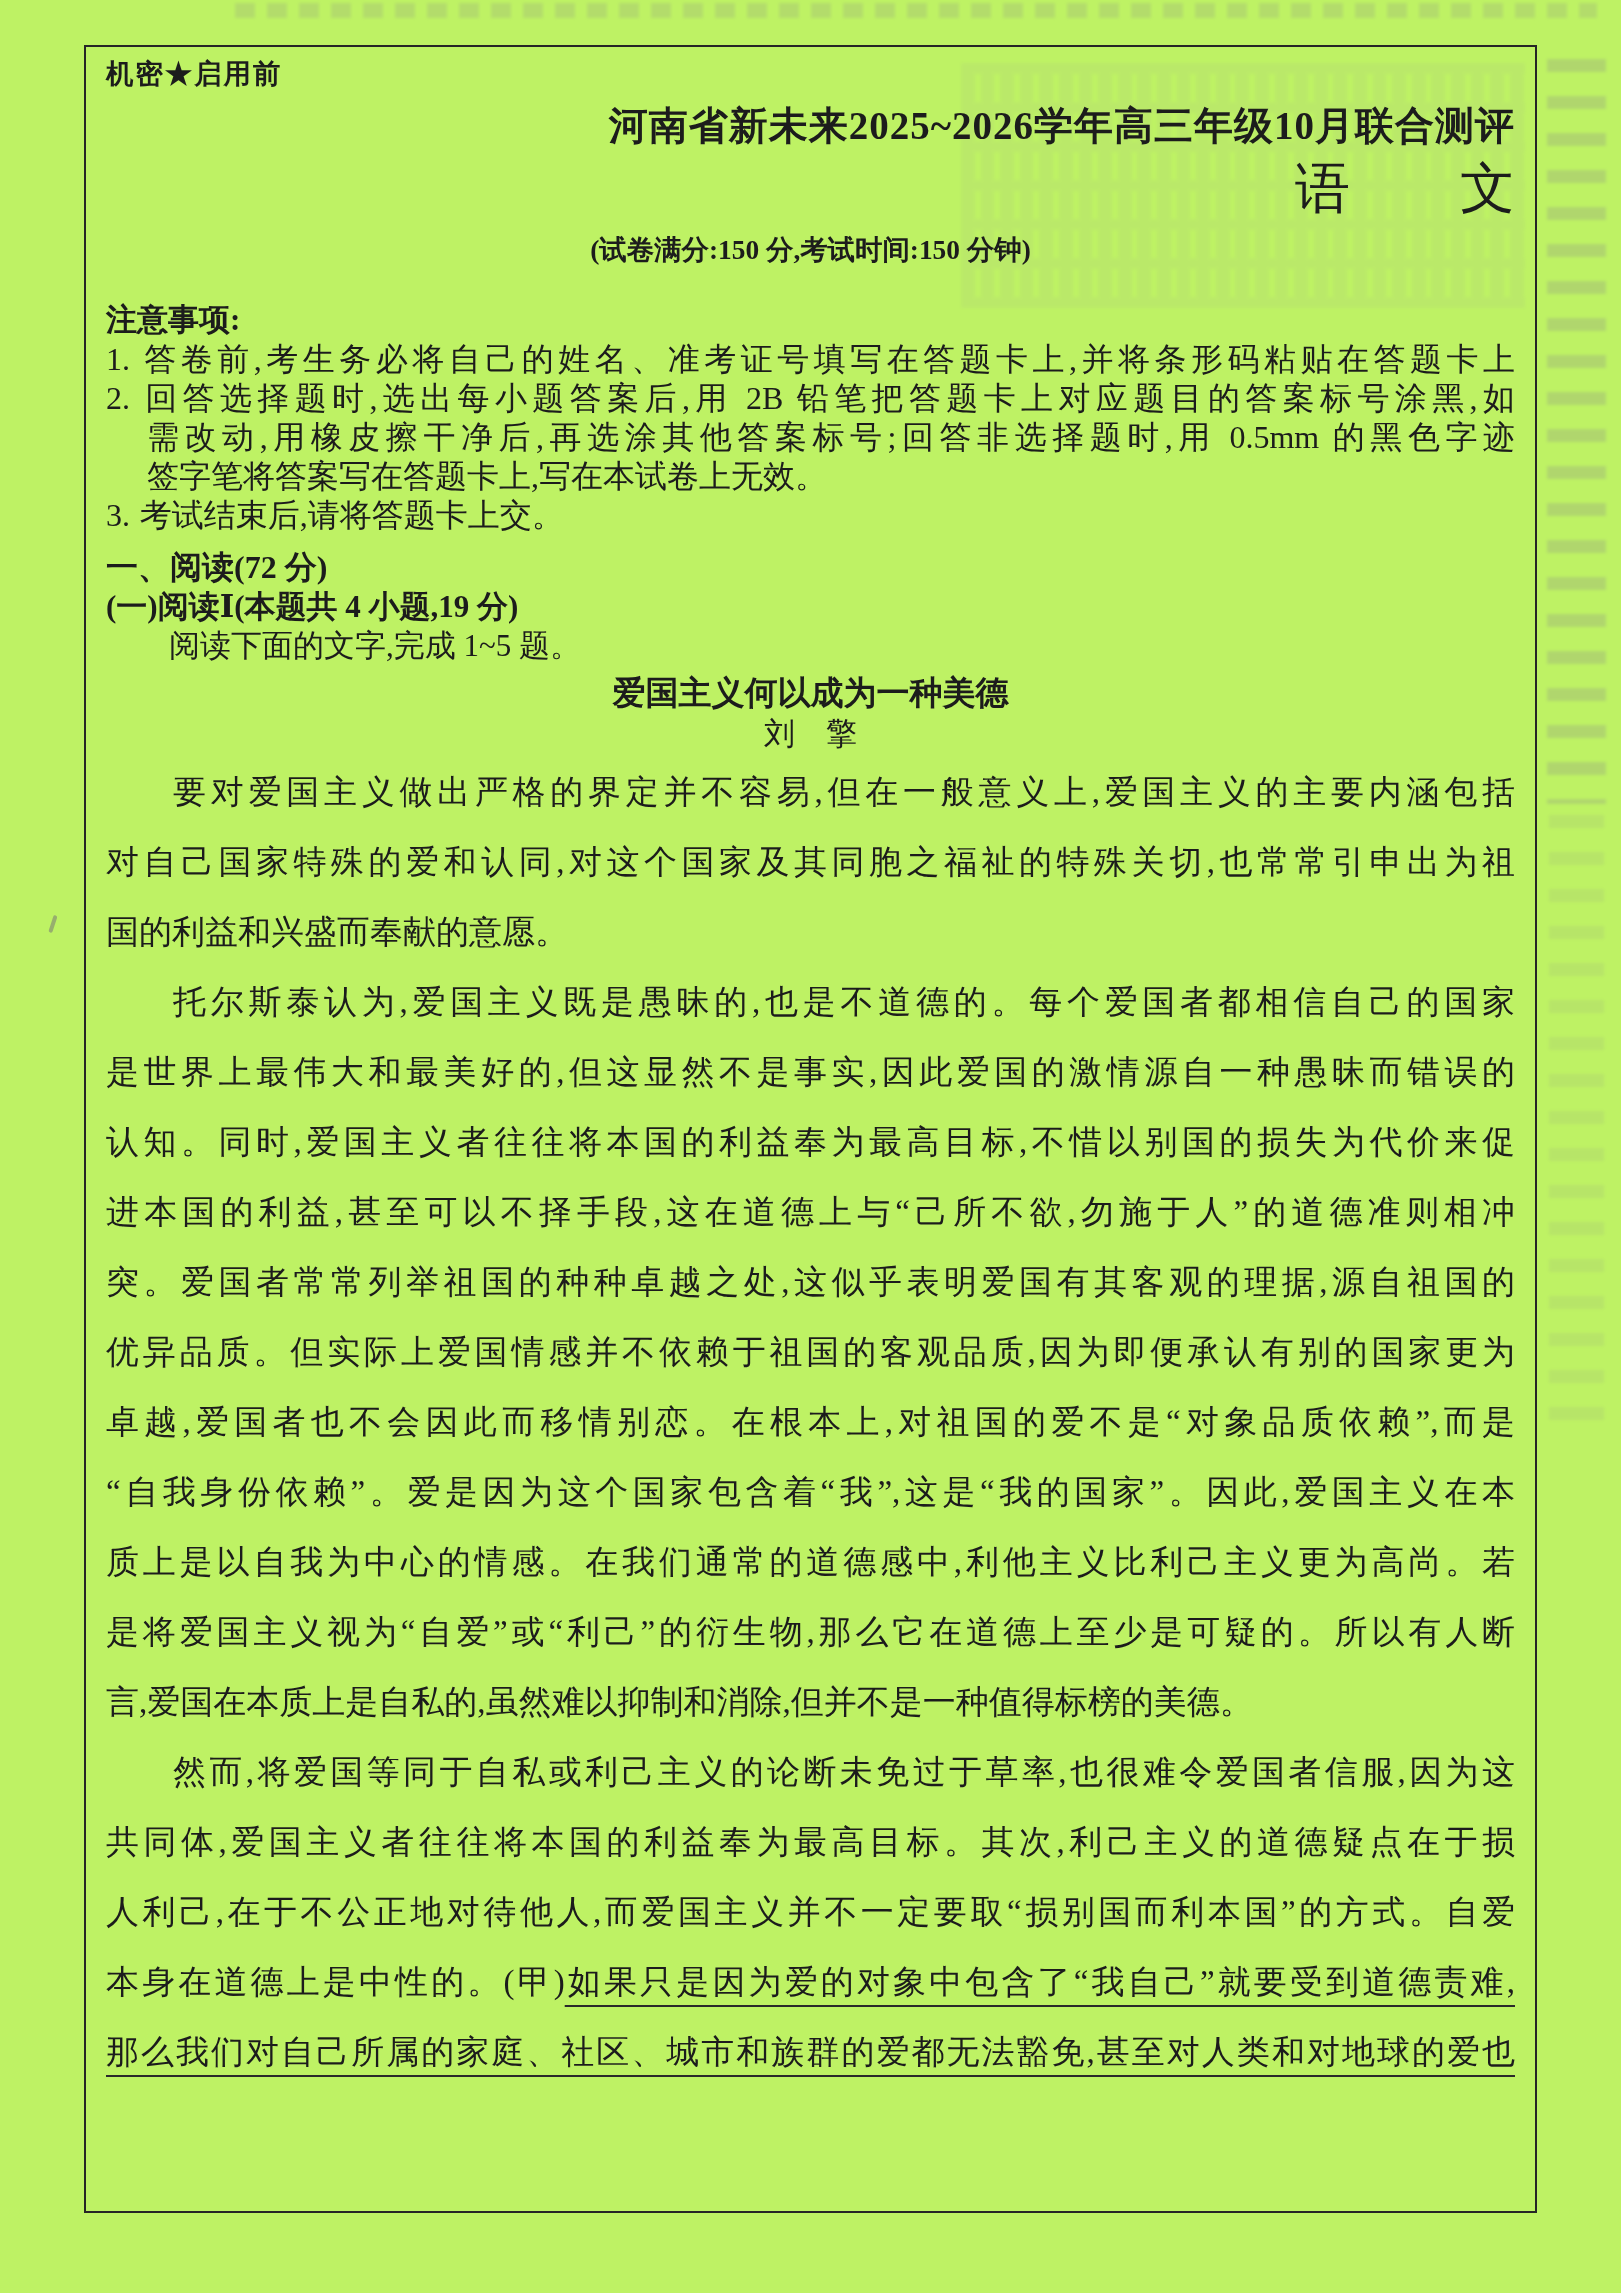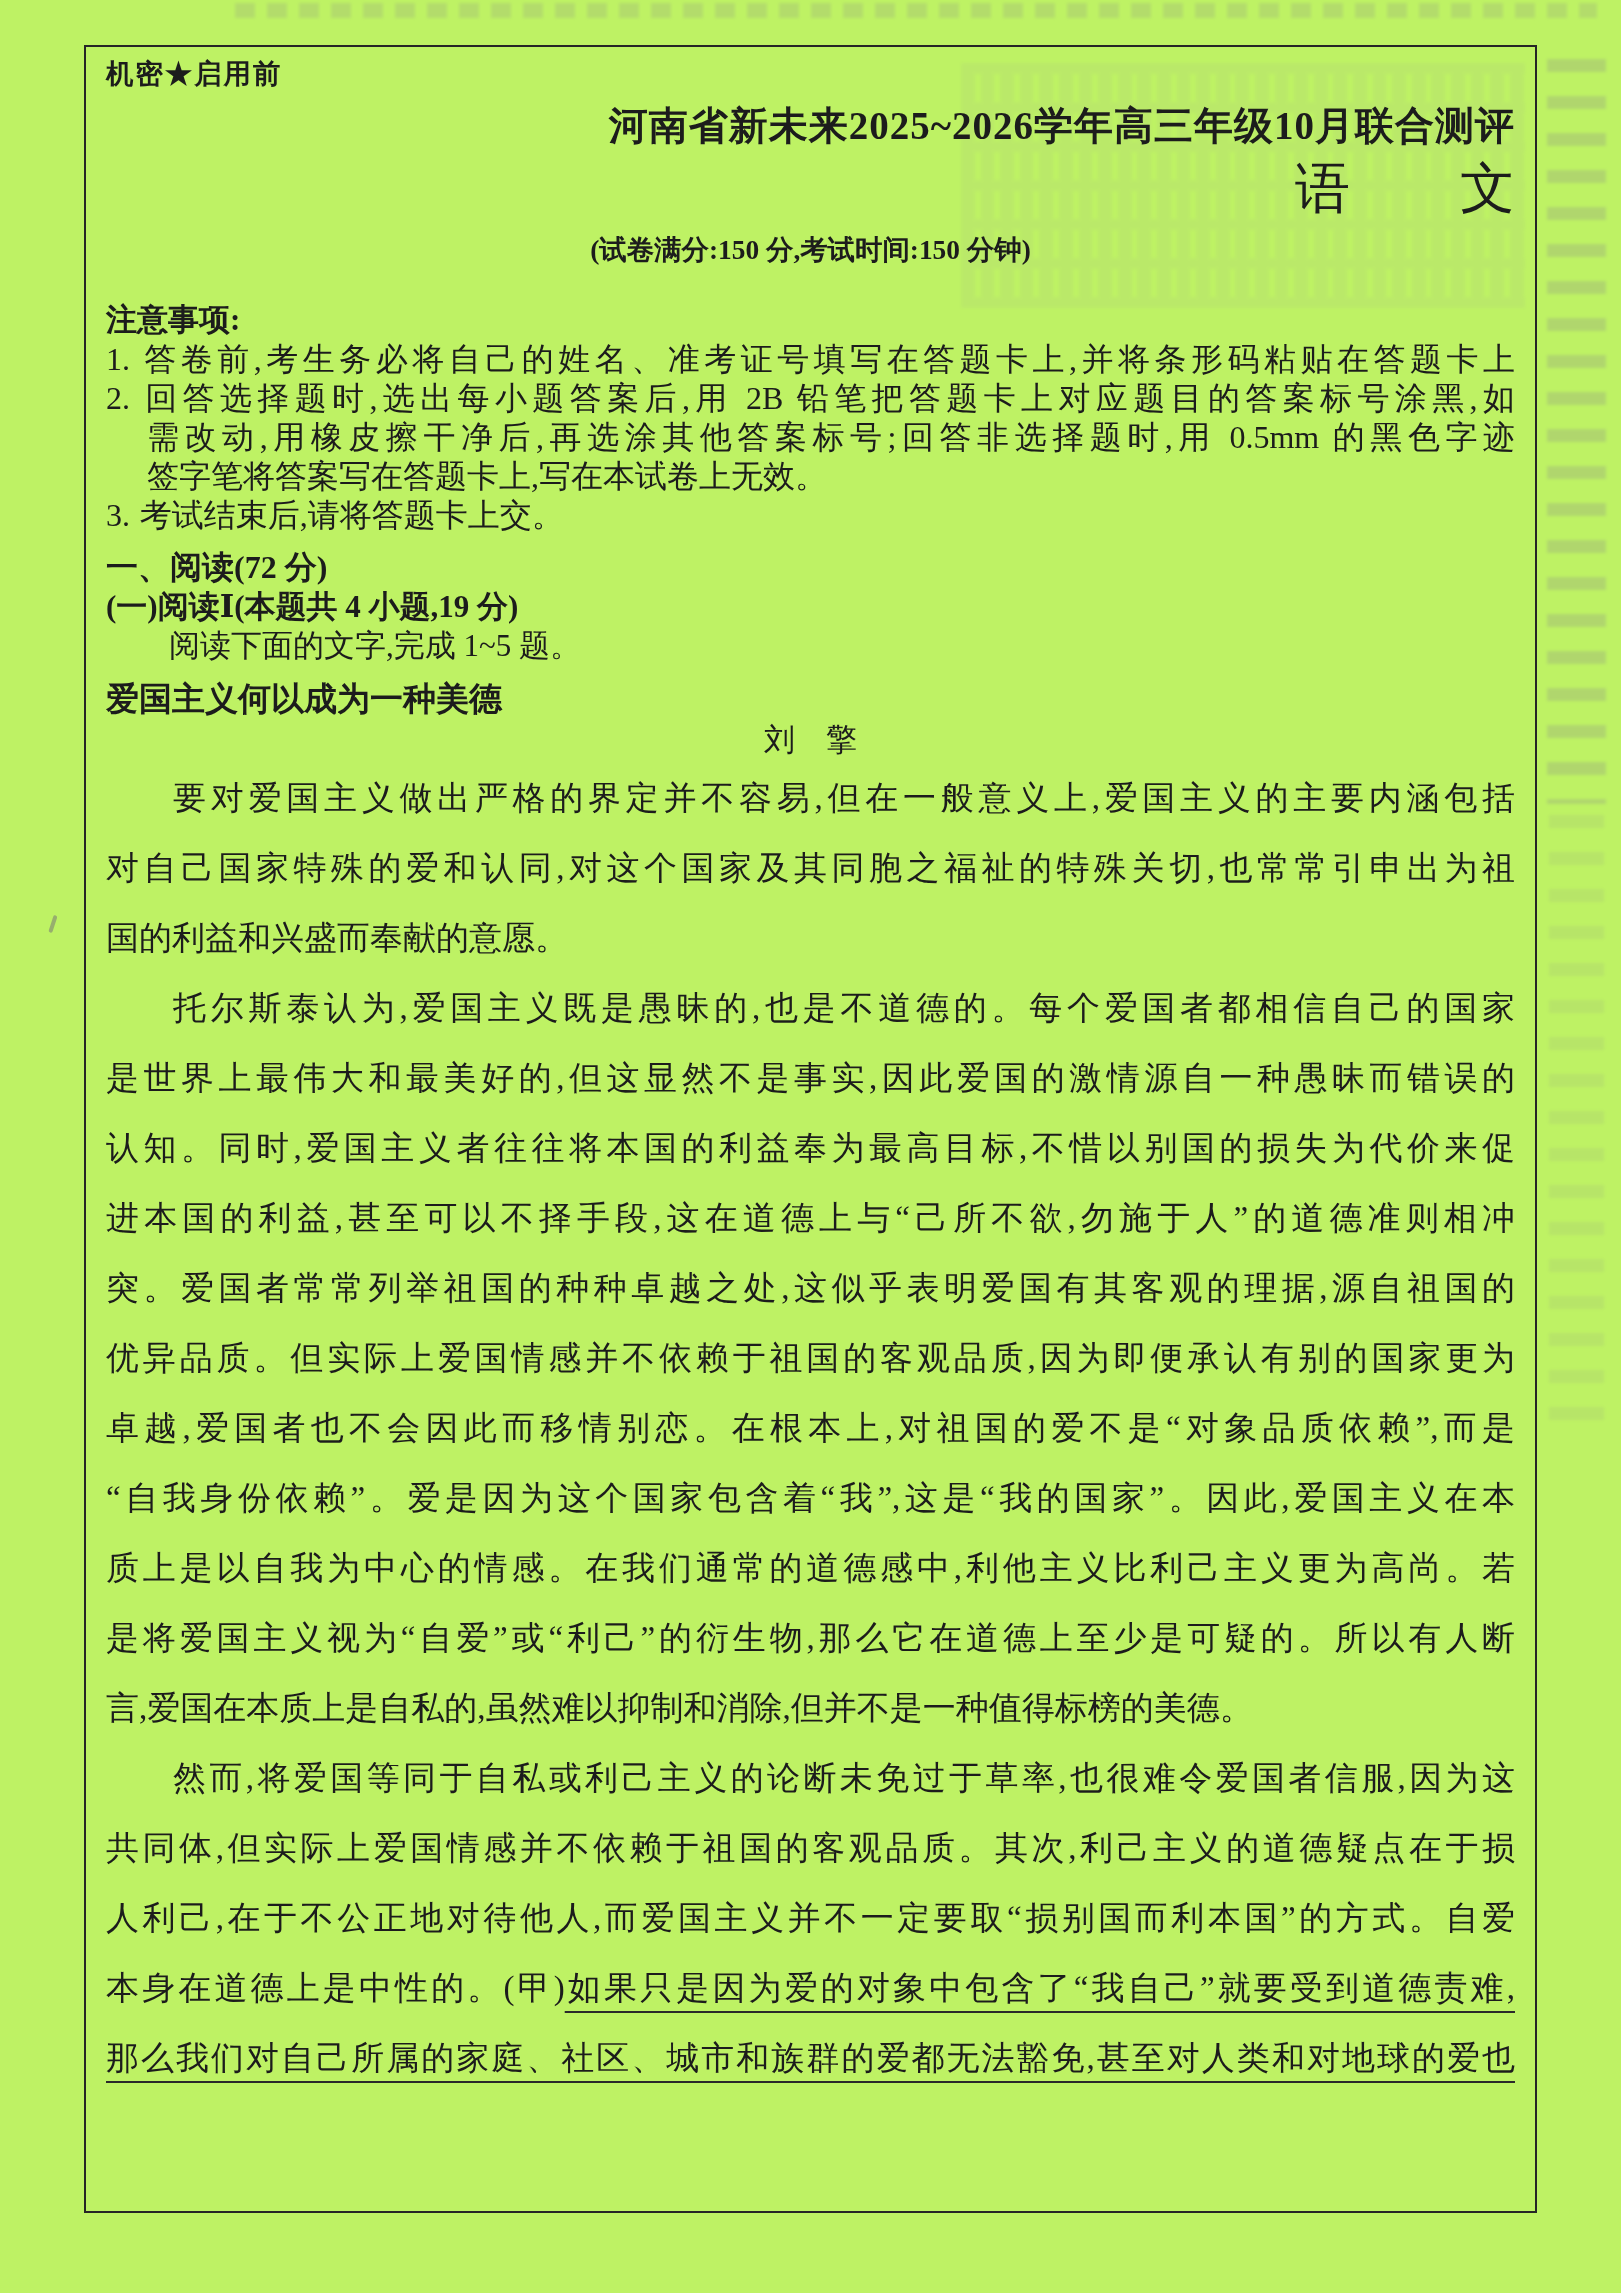--- a/index.html
+++ b/index.html
@@ -18,21 +18,21 @@
   .notice-h{margin-top:30px;font-size:31px;font-weight:700;line-height:41px}
   .nline{font-size:32px;line-height:39px;text-align:justify}
   .nline.fill{text-align-last:justify}
   .nline.end{text-align-last:left}
   .nline.cont{padding-left:41px}
   .num{padding-right:9.8px}
 
   .sec-h1{margin-top:13.7px;font-size:32px;font-weight:700;line-height:39px}
   .sec-h2{font-size:31px;font-weight:700;line-height:39px}
   .instr{font-size:31px;line-height:39px;text-indent:63px}
-  .p-title{margin-top:14px;text-align:left;font-size:33px;font-weight:700;line-height:41px}
+  .p-title{margin-top:8px;text-align:center;font-size:33px;font-weight:700;line-height:41px}
   .p-author{text-align:center;font-size:31px;line-height:39px}
 
   .passage{margin-top:3.9px}
   .bline{font-size:33px;line-height:70px;text-align:justify}
   .bline.fill{text-align-last:justify}
   .bline.end{text-align-last:left}
   .bline.ind{text-indent:67px}
   .u{text-decoration:underline;text-underline-offset:11.8px;text-decoration-thickness:2px;text-decoration-color:#2a2a2a}
 
   .footer{position:absolute;left:0;top:2223px;width:100%;text-align:center;font-size:26.5px;line-height:33px;color:#222}
@@ -99,21 +99,21 @@
         <div class="bline fill"><span></span><span class="u"></span><span>认知。同时,爱国主义者往往将本国的利益奉为最高目标,不惜以别国的损失为代价来促</span></div>
         <div class="bline fill"><span></span><span class="u"></span><span>进本国的利益,甚至可以不择手段,这在道德上与“己所不欲,勿施于人”的道德准则相冲</span></div>
         <div class="bline fill"><span></span><span class="u"></span><span>突。爱国者常常列举祖国的种种卓越之处,这似乎表明爱国有其客观的理据,源自祖国的</span></div>
         <div class="bline fill"><span></span><span class="u"></span><span>优异品质。但实际上爱国情感并不依赖于祖国的客观品质,因为即便承认有别的国家更为</span></div>
         <div class="bline fill"><span></span><span class="u"></span><span>卓越,爱国者也不会因此而移情别恋。在根本上,对祖国的爱不是“对象品质依赖”,而是</span></div>
         <div class="bline fill"><span></span><span class="u"></span><span>“自我身份依赖”。爱是因为这个国家包含着“我”,这是“我的国家”。因此,爱国主义在本</span></div>
         <div class="bline fill"><span></span><span class="u"></span><span>质上是以自我为中心的情感。在我们通常的道德感中,利他主义比利己主义更为高尚。若</span></div>
         <div class="bline fill"><span></span><span class="u"></span><span>是将爱国主义视为“自爱”或“利己”的衍生物,那么它在道德上至少是可疑的。所以有人断</span></div>
         <div class="bline end"><span></span><span class="u"></span><span>言,爱国在本质上是自私的,虽然难以抑制和消除,但并不是一种值得标榜的美德。</span></div>
         <div class="bline ind fill"><span></span><span class="u"></span><span>然而,将爱国等同于自私或利己主义的论断未免过于草率,也很难令爱国者信服,因为这</span></div>
-        <div class="bline fill"><span></span><span class="u"></span><span>共同体,但实际上爱国情感并不依赖于祖国的客观品质。其次,利己主义的道德疑点在于损</span></div>
+        <div class="bline fill"><span></span><span class="u"></span><span>共同体,爱国主义者往往将本国的利益奉为最高目标。其次,利己主义的道德疑点在于损</span></div>
         <div class="bline fill"><span></span><span class="u"></span><span>人利己,在于不公正地对待他人,而爱国主义并不一定要取“损别国而利本国”的方式。自爱</span></div>
         <div class="bline fill"><span>本身在道德上是中性的。(甲)</span><span class="u">如果只是因为爱的对象中包含了“我自己”就要受到道德责难,</span><span></span></div>
         <div class="bline fill"><span></span><span class="u">那么我们对自己所属的家庭、社区、城市和族群的爱都无法豁免,甚至对人类和对地球的爱也</span><span></span></div>
       </div>
 
   </div>
 
 
 </div>
 

